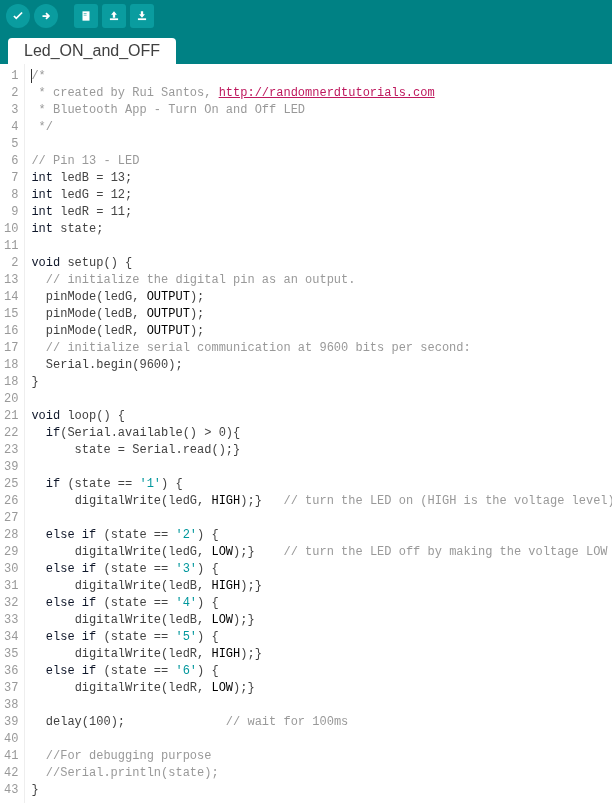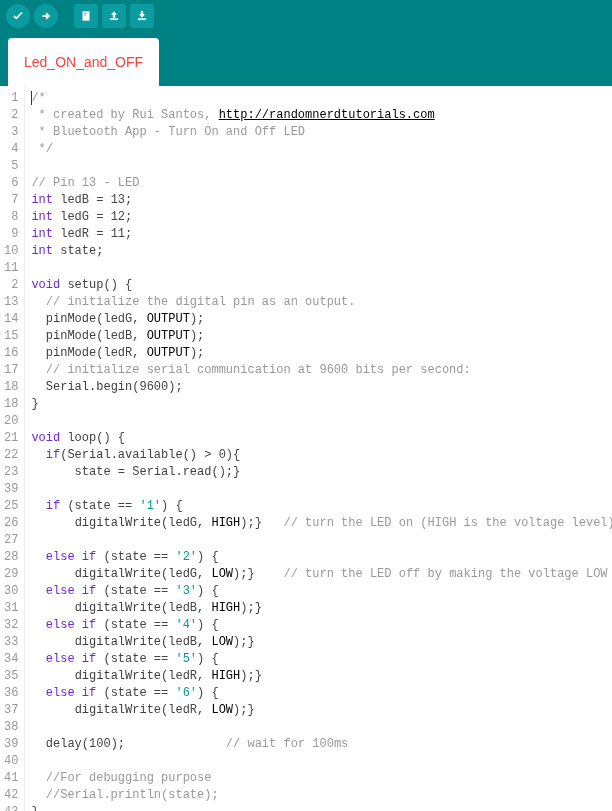--- a/index.html
+++ b/index.html
@@ -29,25 +29,25 @@
 .tb-btn.sq { border-radius: 3px; }
 .tb-btn svg { width: 14px; height: 14px; }
 .tb-gap { width: 8px; }
 .tabbar {
   background: #008184;
   padding: 6px 8px 0 8px;
 }
 .tab {
   display: inline-block;
   background: #fff;
-  padding: 16px 16px;
+  padding: 4px 16px;
   border-radius: 4px 4px 0 0;
-  color: #ef4444;
+  color: #404040;
   font-family: Arial, sans-serif;
-  font-size: 14px;
+  font-size: 16px;
 }
 .editor {
   display: flex;
   background: #fff;
 }
 .gutter {
   background: #fff;
   color: #999;
   text-align: right;
   padding: 4px 6px 4px 4px;
@@ -65,22 +65,22 @@
 .code .line { height: 17px; line-height: 17px; }
 .cursor {
   display: inline-block;
   width: 1px;
   height: 14px;
   background: #333;
   vertical-align: middle;
   margin-right: -1px;
 }
 .cm { color: #999; }
-.cm-u { color: #000000; text-decoration: underline; text-align: center; }
-.kw { color: #6d28d9; }
+.cm-u { color: #be185d; text-decoration: underline; text-align: center; }
+.kw { color: #0f172a; }
 .fn { color: #404040; }
 .cn { color: #000000; }
 .str { color: #00979c; }
 </style>
 </head>
 <body>
 
 <div class="toolbar">
   <div class="tb-btn">
     <svg viewBox="0 0 24 24">

